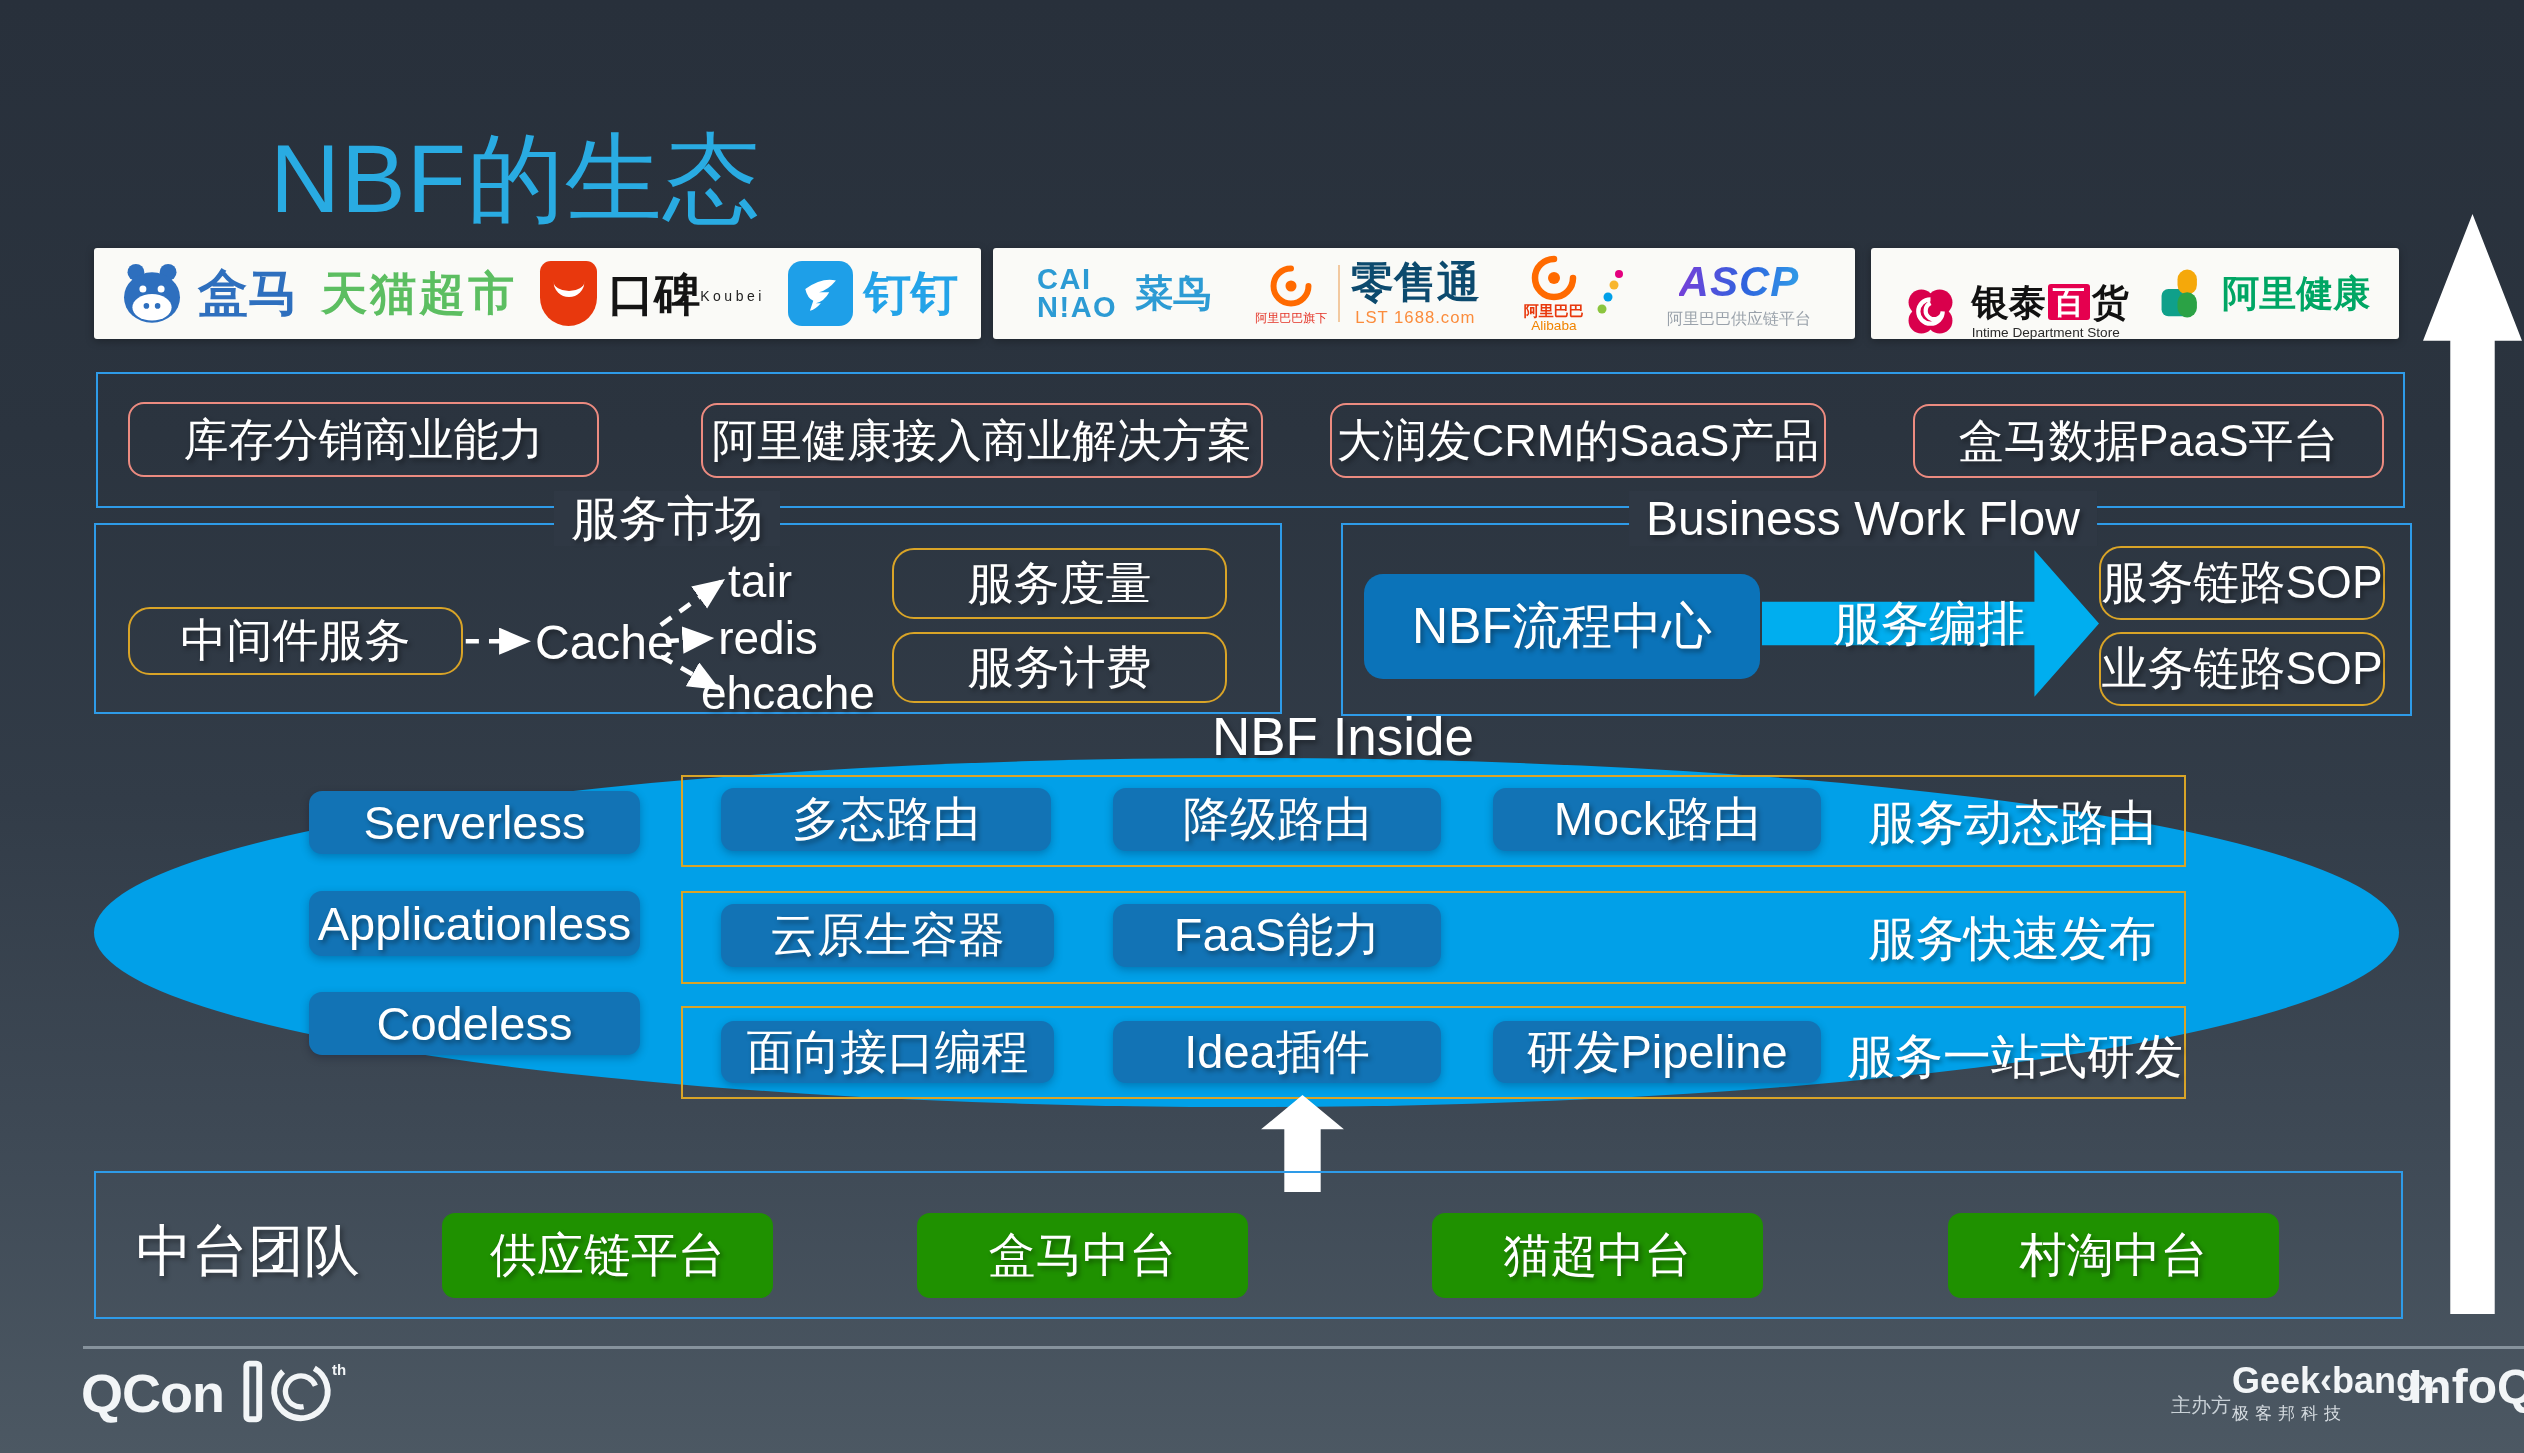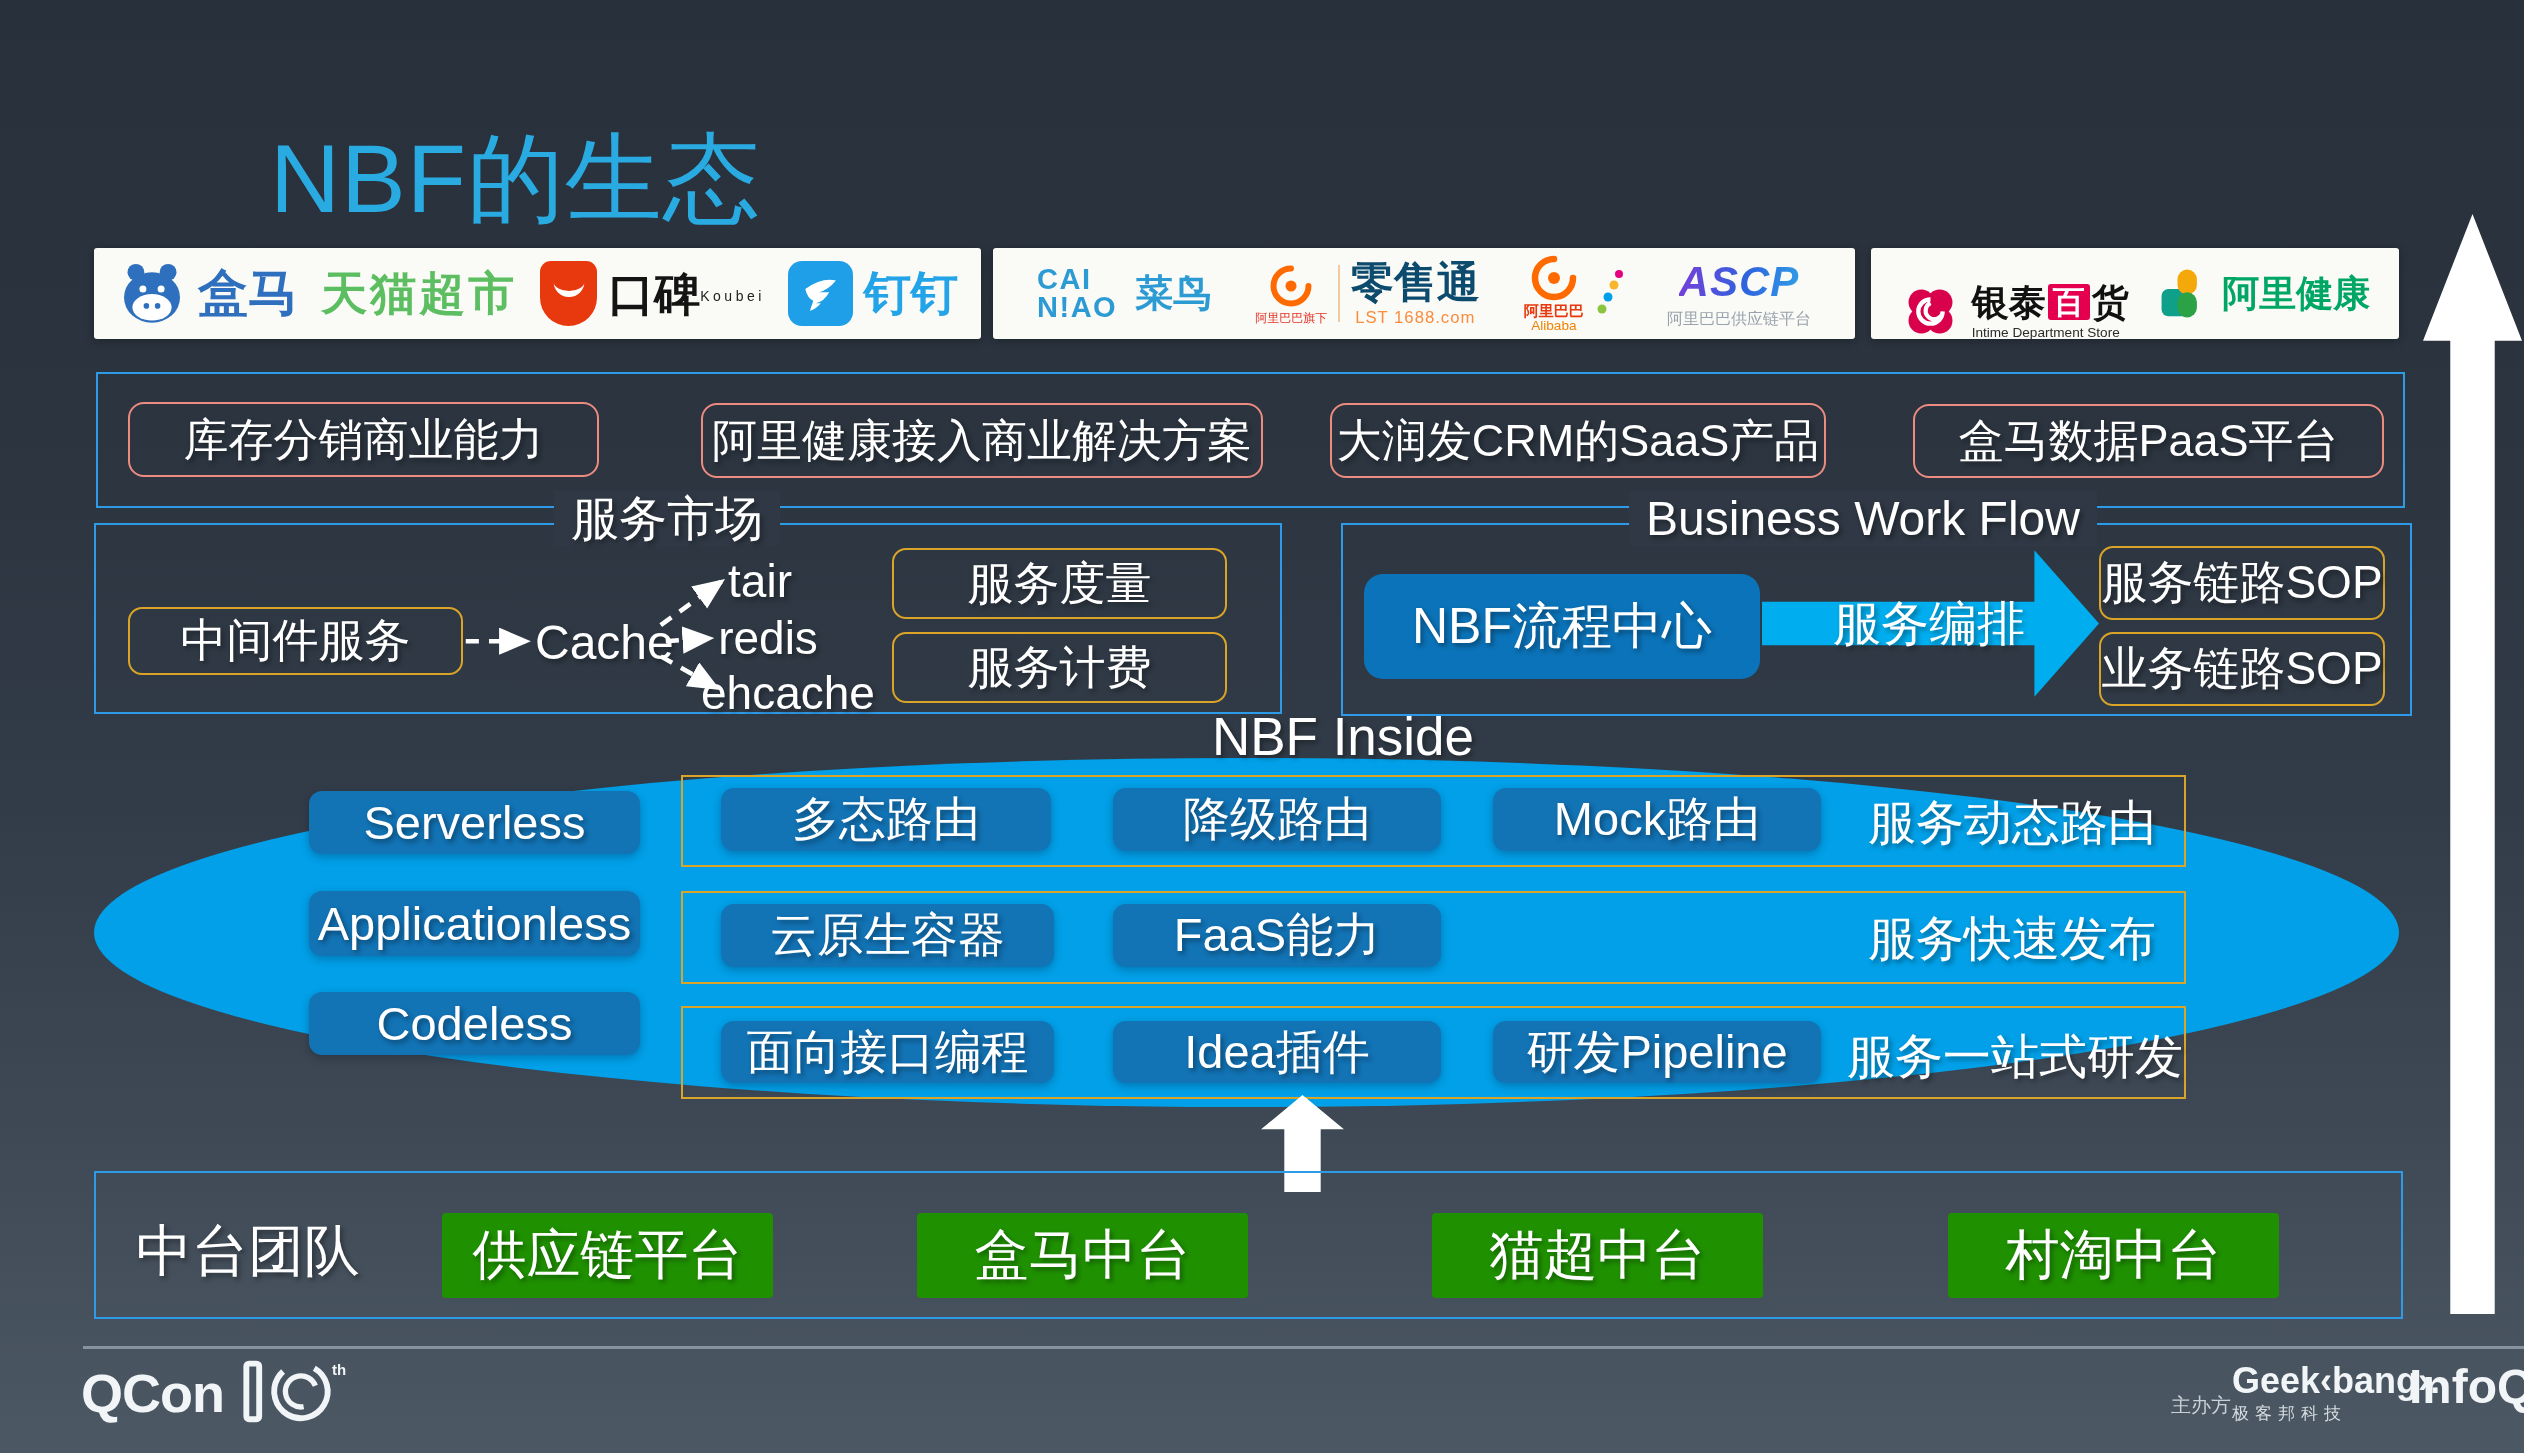--- a/index.html
+++ b/index.html
@@ -44,25 +44,25 @@
   .in-t{font-size:37px;font-weight:600;color:#111;}
   .in-b{font-size:32px;font-weight:600;color:#fff;background:#E5004F;padding:2px 5px;border-radius:3px;}
   .in-s{font-size:13.6px;color:#2B2B2B;margin-top:5px;}
   .ah-t{font-size:37px;font-weight:600;color:#00A664;}
   
   .panel{position:absolute;border:2.5px solid #2E9BE8;}
   .ptitle{position:absolute;transform:translateX(-50%);font-size:48px;color:#fff;
     background:#2F3844;padding:0 17px;white-space:nowrap;line-height:1.15;}
   .tag{position:absolute;border:2.5px solid #EC8B80;border-radius:16px;color:#fff;font-size:45px;
     display:flex;align-items:center;justify-content:center;white-space:nowrap;}
-  .goldbox{position:absolute;border:2.5px solid #D9A427;border-radius:14px;color:#fff;font-size:46px;
+  .goldbox{position:absolute;border:2.5px solid #D9A427;border-radius:22px;color:#fff;font-size:46px;
     display:flex;align-items:center;justify-content:center;white-space:nowrap;background:transparent;}
   .bluebox{position:absolute;background:#1273B5;border-radius:13px;color:#fff;font-size:47px;
     display:flex;align-items:center;justify-content:center;white-space:nowrap;box-shadow:0 3px 8px rgba(0,0,30,.25);}
-  .greenbox{position:absolute;background:#1F9100;border-radius:4px;color:#fff;font-size:54px;
+  .greenbox{position:absolute;background:#1F9100;border-radius:13px;color:#fff;font-size:47px;
     display:flex;align-items:center;justify-content:center;white-space:nowrap;}
   .flabel{position:absolute;color:#fff;font-size:48px;white-space:nowrap;}
   .cent{transform:translateX(-50%);}
   .ellipse{position:absolute;left:94px;top:758px;width:2305px;height:349px;background:#01A0E8;border-radius:50%;}
   .goldrow{position:absolute;border:2.5px solid #D9A427;background:transparent;}
   .nbfcenter{position:absolute;background:#0B73B9;border-radius:19px;color:#fff;font-size:50px;
     display:flex;align-items:center;justify-content:center;}
   .arrowsvg{position:absolute;}
   
   .fdivider{position:absolute;left:83px;top:1346px;width:2502px;height:3px;background:#929DA7;opacity:.85;}

